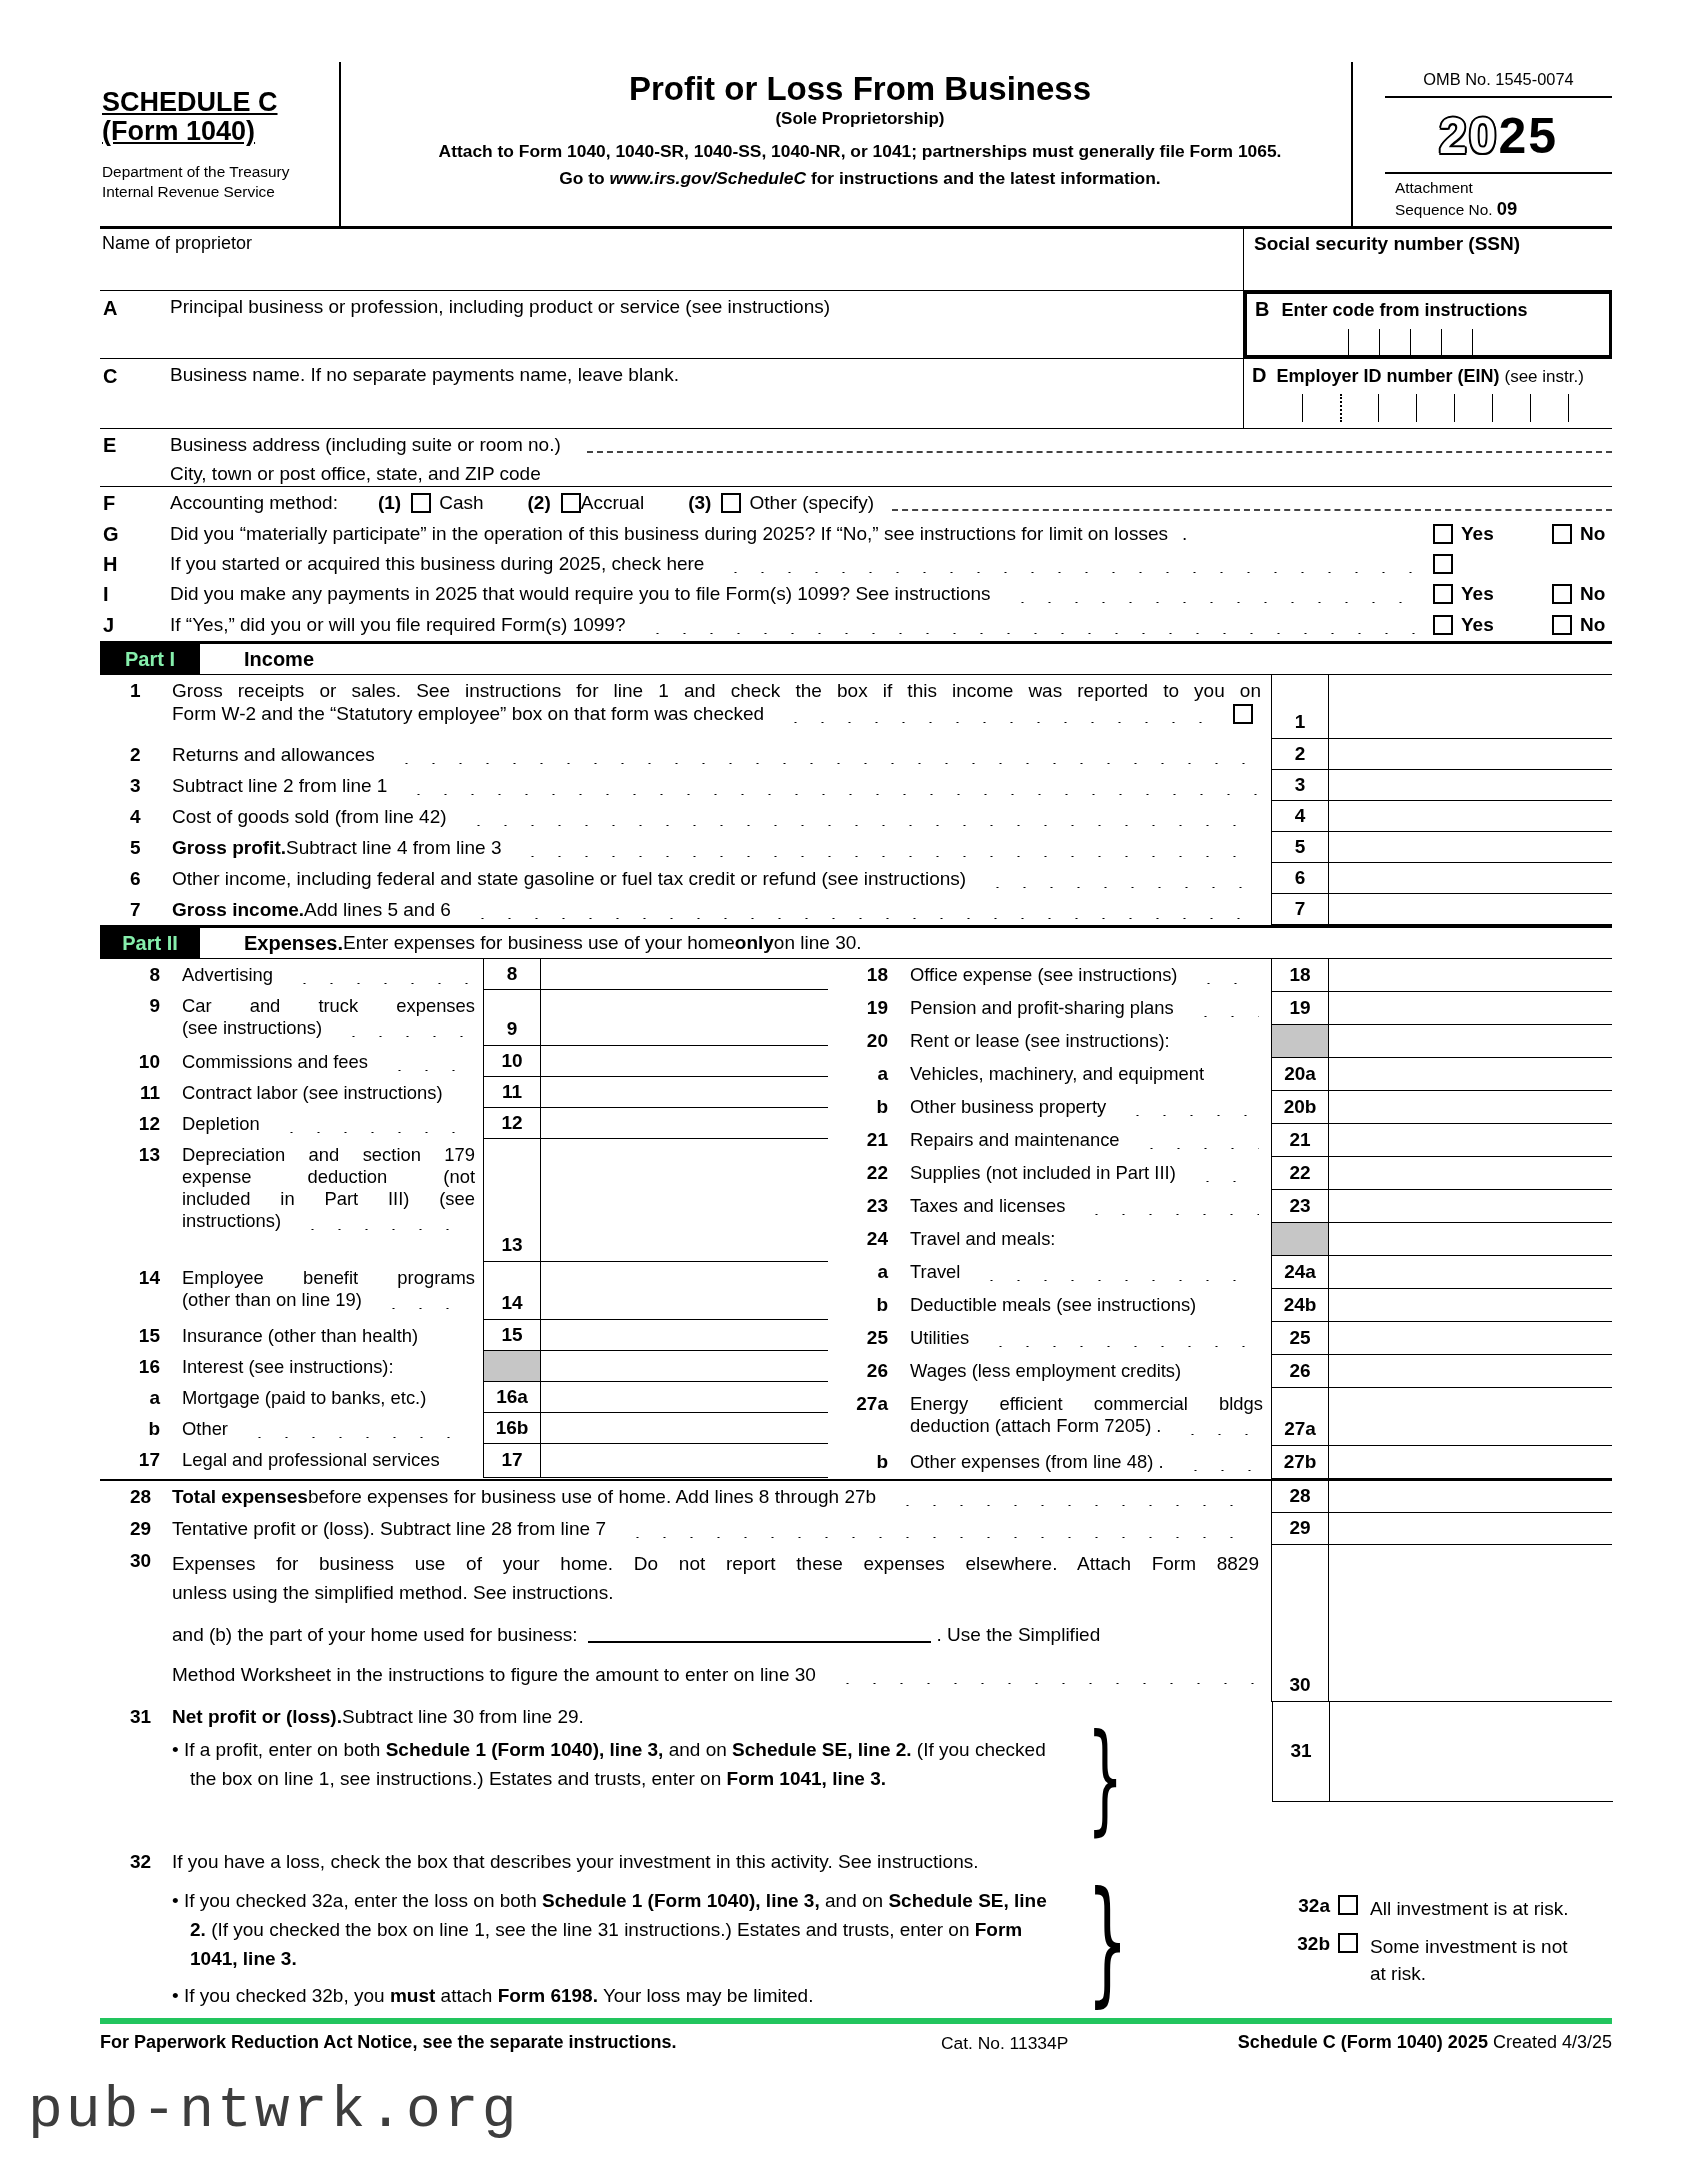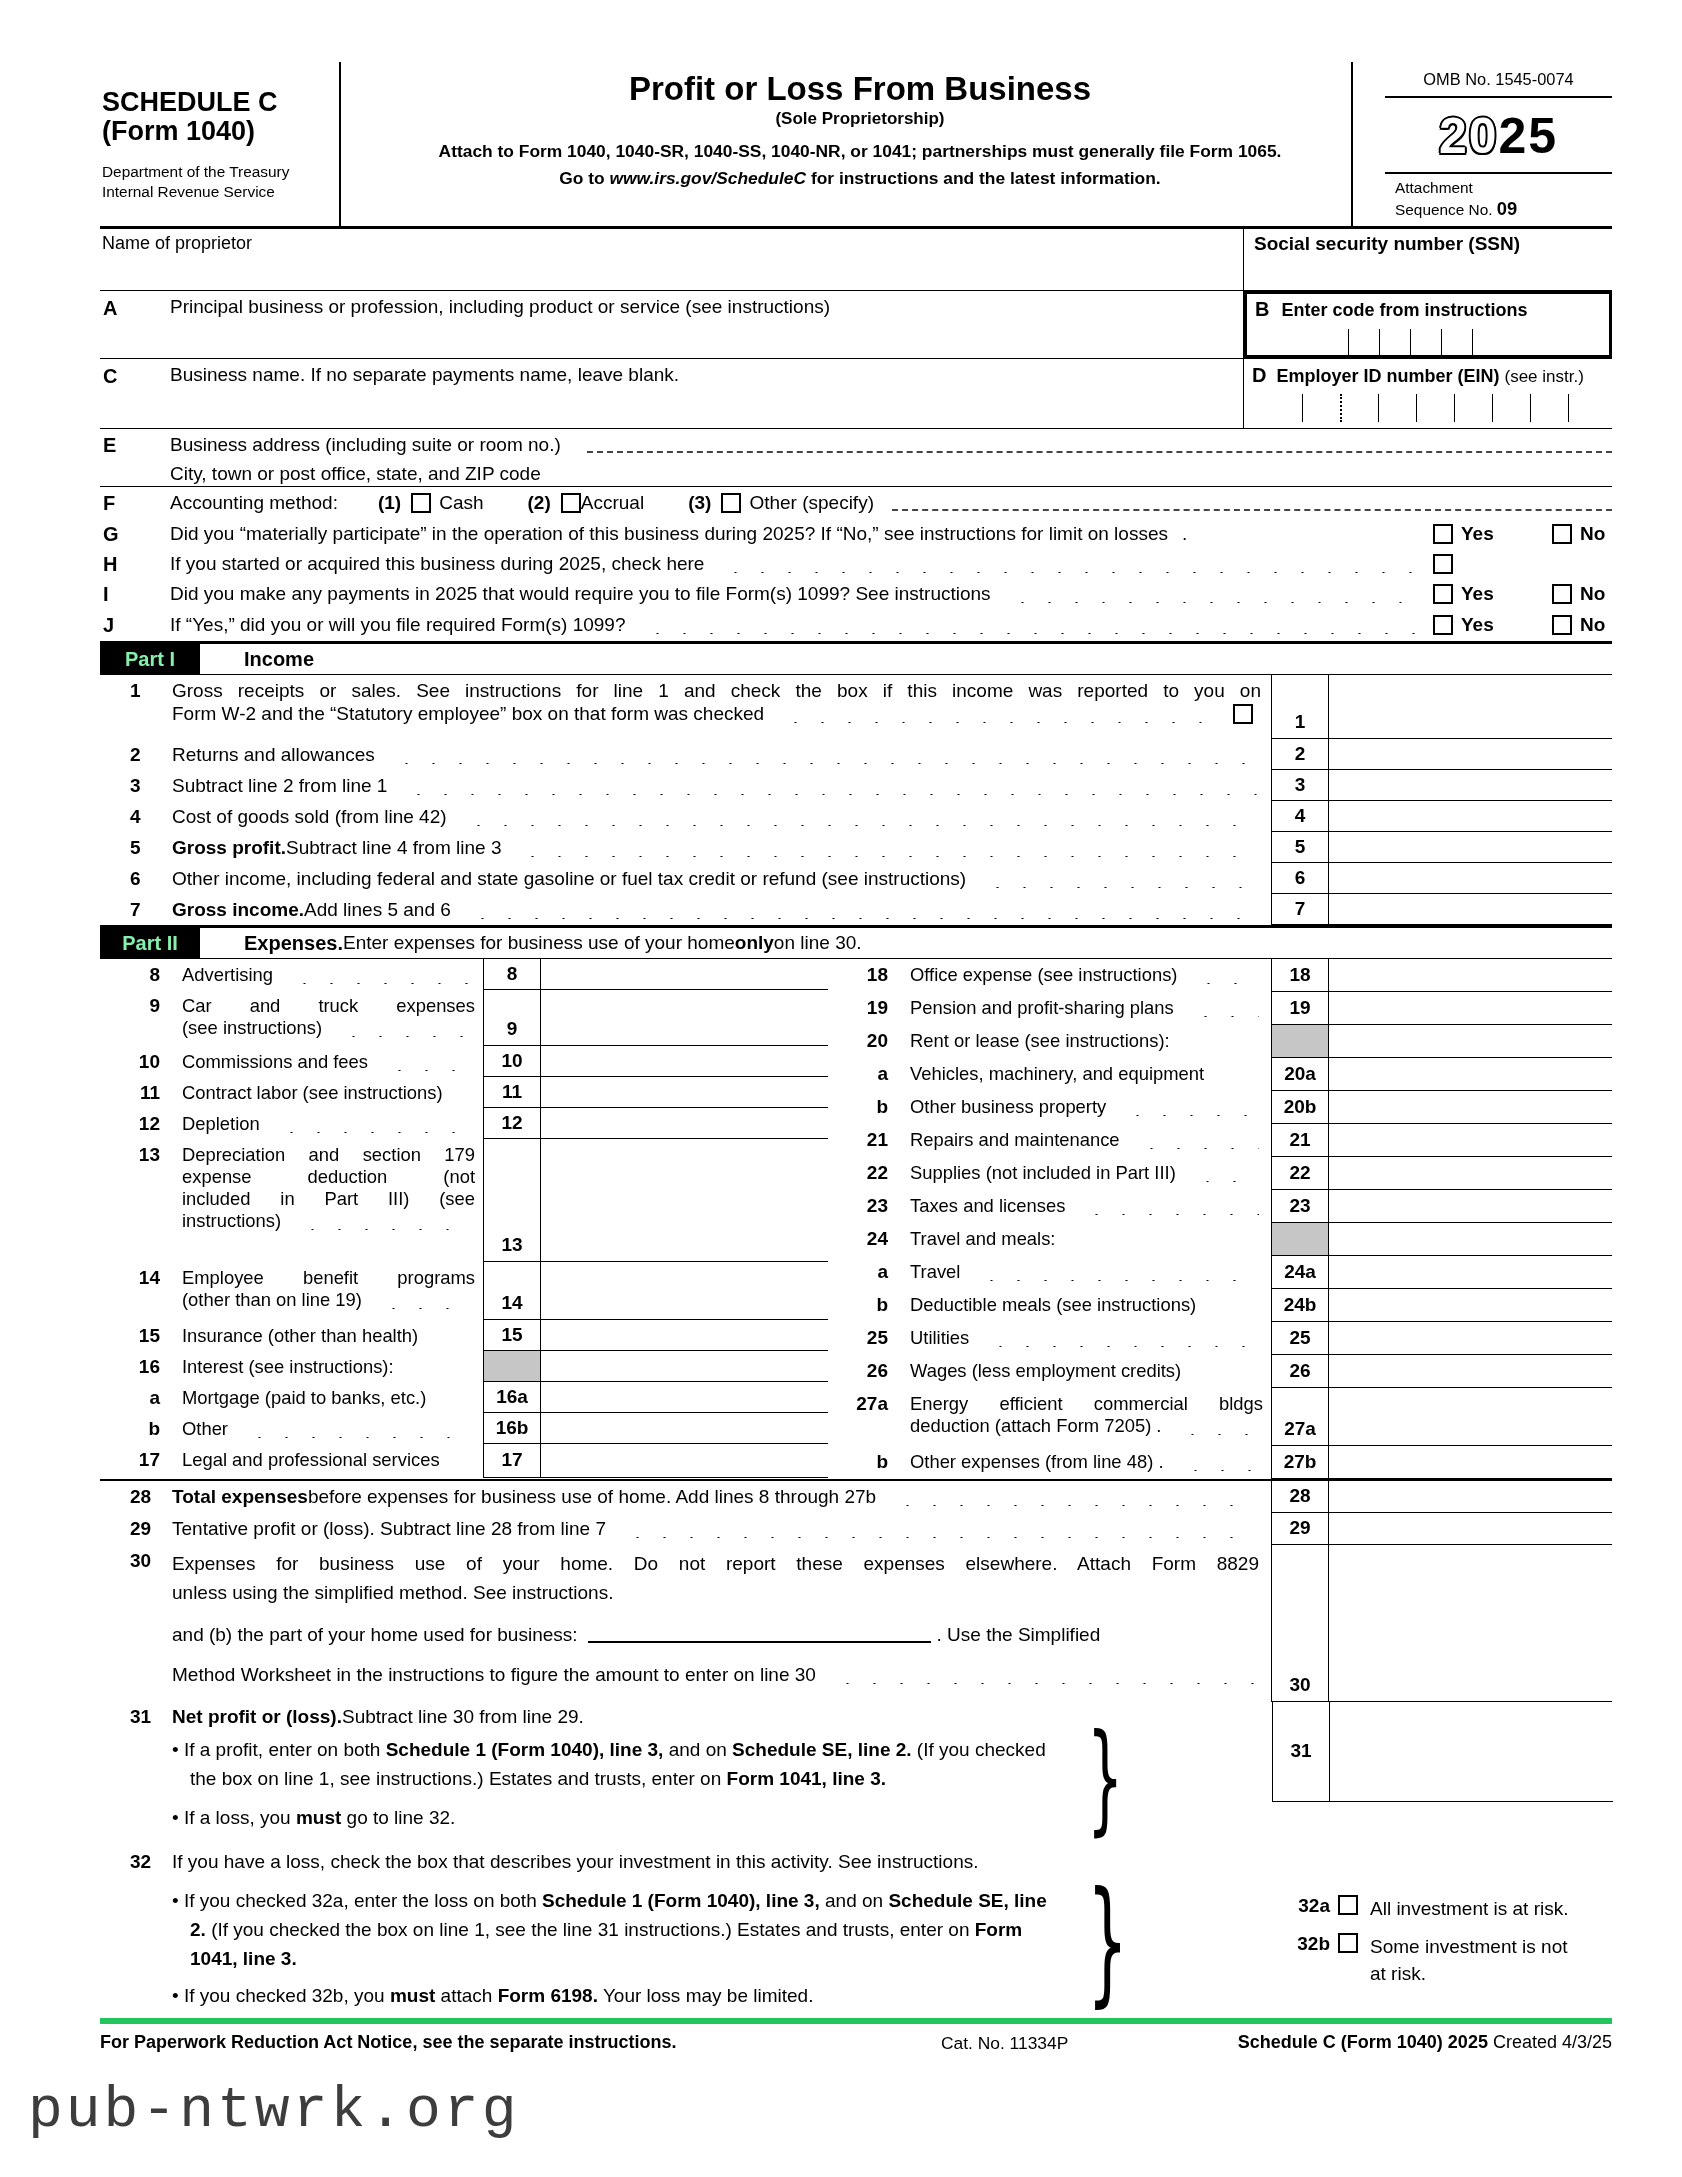--- a/index.html
+++ b/index.html
@@ -10,21 +10,21 @@
     background: #fff;
     font-family: "Liberation Sans", "DejaVu Sans", sans-serif;
     color: #000;
     overflow: hidden;
   }
   .content { position: absolute; left: 100px; top: 62px; width: 1512px; line-height: 1.2; font-size: 19px; }
 
   
   .hdr { display: flex; height: 167px; border-bottom: 3px solid #000; }
   .hdr-left { width: 241px; border-right: 2px solid #000; padding: 26px 4px 0 2px; }
-  .sched { font-size: 27px; font-weight: bold; line-height: 1.08; }
+  .sched { font-size: 27px; font-weight: bold; line-height: 1.08; text-decoration: underline; }
   .dept { font-size: 15.4px; margin-top: 16px; line-height: 1.3; }
   .hdr-center { flex: 1; border-right: 2px solid #000; text-align: center; padding: 10px 10px 0; margin-left: 28px; }
   .hdr-title { font-size: 33px; font-weight: bold; line-height: 1.05; }
   .hdr-sub { font-size: 17px; font-weight: bold; margin-top: 2px; }
   .hdr-attach { font-size: 17.4px; font-weight: bold; margin-top: 12px; }
   .hdr-goto { font-size: 17.4px; font-weight: bold; margin-top: 6px; }
   .url { font-style: italic; }
   .hdr-right { width: 259px; display: flex; flex-direction: column; padding-left: 32px; }
   .omb { font-size: 16.4px; text-align: center; padding: 8px 0 6px; border-bottom: 2px solid #000; }
   .year { flex: 1; text-align: center; font-size: 50px; font-weight: bold; letter-spacing: 2px; padding-top: 8px; }
@@ -761,21 +761,20 @@
     <div class="fieldcell"></div>
   </div>
 
   <div class="b31">
     <div class="tline" style="padding-top:4px">
       <div class="pnum" style="padding-top:0">31</div>
       <span class="bb">Net profit or (loss).</span>
           <span> Subtract line 30 from line 29.</span>
     </div>
     <div class="bullet"><span>• If a profit, enter on both </span><span class="bb">Schedule 1 (Form 1040), line 3,</span><span> and on </span><span class="bb">Schedule SE, line 2.</span><span> (If you checked the box on line 1, see instructions.) Estates and trusts, enter on </span><span class="bb">Form 1041, line 3.</span></div>
-    <div class="bullet" style="margin-top:10px"><span>• If a loss, you </span><span class="bb">must</span><span>  go to line 32.</span></div>
     <div class="brace" style="left:987px;top:24px">}</div>
     <div class="abs-numcell" style="height:100px">31</div>
     <div class="abs-field" style="height:100px"></div>
   </div>
 
   <div class="b32">
     <div class="tline" style="padding-top:4px">
       <div class="pnum" style="padding-top:0">32</div>
       <span>If you have a loss, check the box that describes your investment in this activity. See instructions.</span>
     </div>

